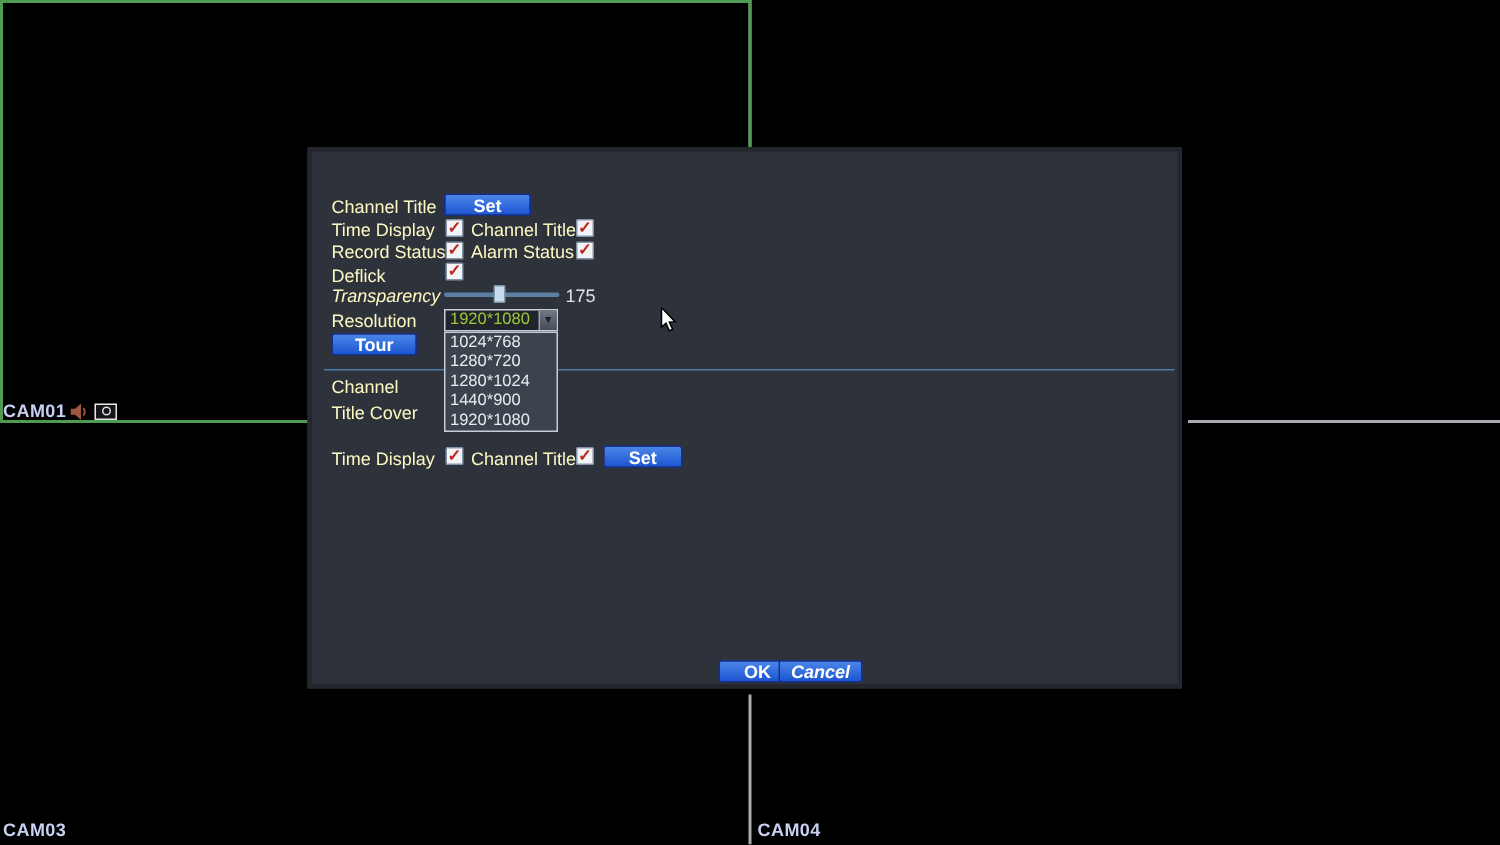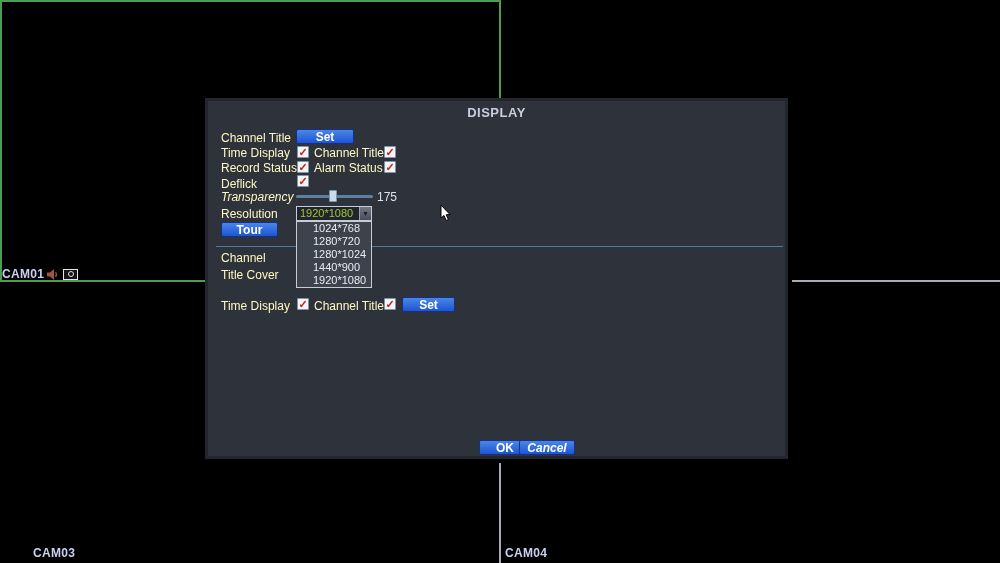--- a/index.html
+++ b/index.html
@@ -8,21 +8,21 @@
   .stage { position:relative; width:1000px; height:563px; background:#000; }
 
   
   .grid-vline { position:absolute; left:499px; top:0; width:2px; height:563px; background:#a9aab2; }
   .grid-hline { position:absolute; left:0; top:280px; width:1000px; height:2px; background:#a9aab2; }
   .quad-selected { position:absolute; left:0; top:0; width:501px; height:282px;
     border:2px solid #4f9b52; }
   .cam-label { position:absolute; color:#c9d1f2; font-size:12px; font-weight:bold;
     letter-spacing:0.3px; text-shadow:1px 1px 0 #000; display:flex; align-items:center; gap:3px; }
   .cam1 { left:2px; top:267px; }
-  .cam3 { left:2px; top:546px;margin-left:31px; }
+  .cam3 { left:2px; top:546px; }
   .cam4 { left:505px; top:546px; }
   .spk-icon { width:13px; height:11px; display:inline-block; }
   .rec-icon { width:15px; height:11px; border:1px solid #e8e8e8; background:#14161a;
     display:inline-flex; align-items:center; justify-content:center; }
   .rec-icon i { width:6px; height:6px; border:1px solid #e0e0e0; border-radius:50%; display:block; }
 
   
   .dialog { position:absolute; left:205px; top:98px; width:583px; height:361px;
     background:#2e323b; border:3px solid #23262c; box-shadow:4px 4px 0 #000; }
   .dlg-title { position:absolute; left:0; top:4px; width:100%; text-align:center;
@@ -45,21 +45,21 @@
 
   .combo { position:absolute; width:76px; height:15px; background:#21252b;
     border:1px solid #c6ccd8; color:#9cc838; font-size:11px; line-height:13px;
     padding-left:3px; }
   .combo-arrow { position:absolute; right:0; top:0; width:12px; height:13px;
     background:linear-gradient(#707884, #474d58); color:#1a1d22; font-size:7px;
     line-height:13px; text-align:center; border-left:1px solid #9aa2ae; }
   .droplist { position:absolute; width:76px; background:#3d434c;
     border:1px solid #c6ccd8; z-index:5; }
   .droplist .opt { height:13px; color:#e8ecf2; font-size:11px; line-height:13px;
-    padding-left:16px; white-space:nowrap; }
+    padding-left:3px; white-space:nowrap; }
 
   .divider { position:absolute; left:8px; top:145px; width:567px; height:1px; background:#4a7ba6; }
 
   .cursor { position:absolute; left:440px; top:205px; z-index:9; }
 </style>
 </head>
 <body>
 
 <div class="stage">
 
@@ -80,21 +80,20 @@
       </span>
   </div>
   <div class="cam-label cam3">
     <span>CAM03</span>
   </div>
   <div class="cam-label cam4">
     <span>CAM04</span>
   </div>
 
   <div class="dialog">
-    <div class="dlg-title">DISPLAY</div>
 
     <div class="lbl" style="left:13px; top:30px;">Channel Title</div>
     <div class="btn" style="left:88px; top:28px; width:58px; height:15px;">Set</div>
 
     <div class="lbl" style="left:13px; top:45px;">Time Display</div>
     <div class="cb" style="left:89px; top:45px;">✓</div>
     <div class="lbl" style="left:106px; top:45px;">Channel Title</div>
     <div class="cb" style="left:176px; top:45px;">✓</div>
 
     <div class="lbl" style="left:13px; top:60px;">Record Status</div>

